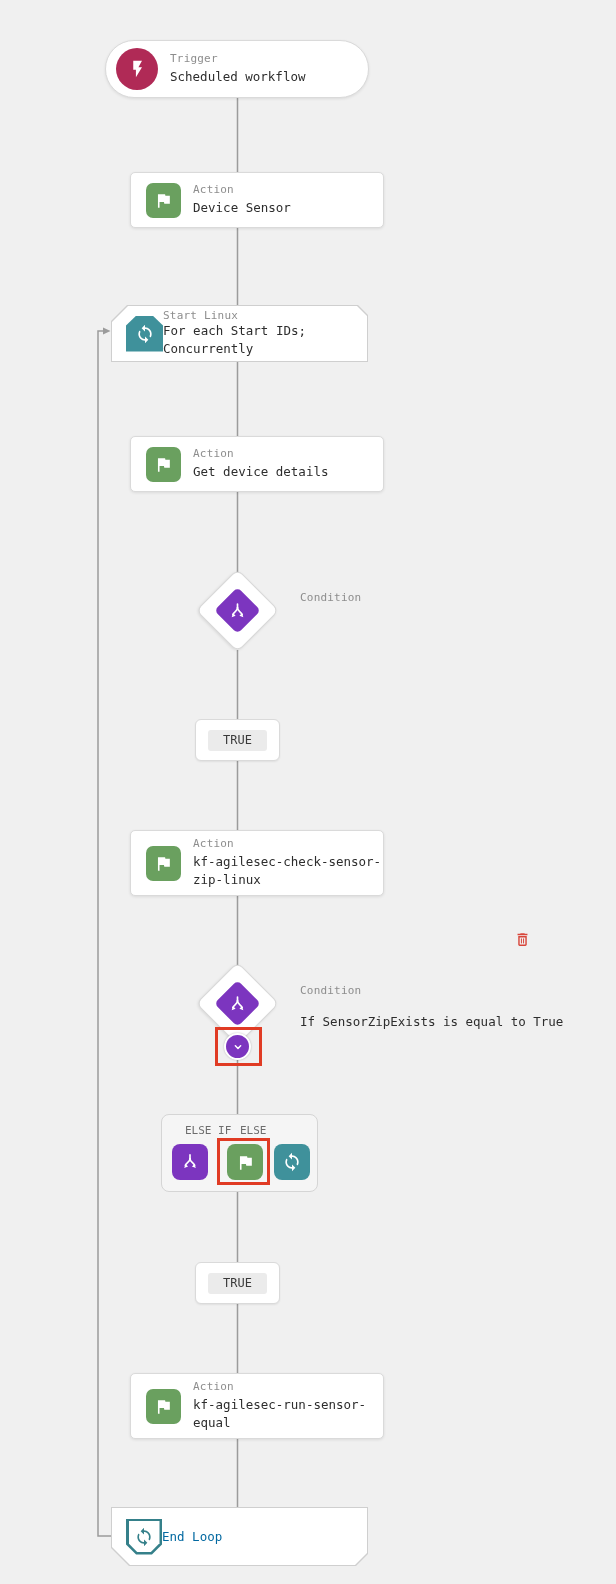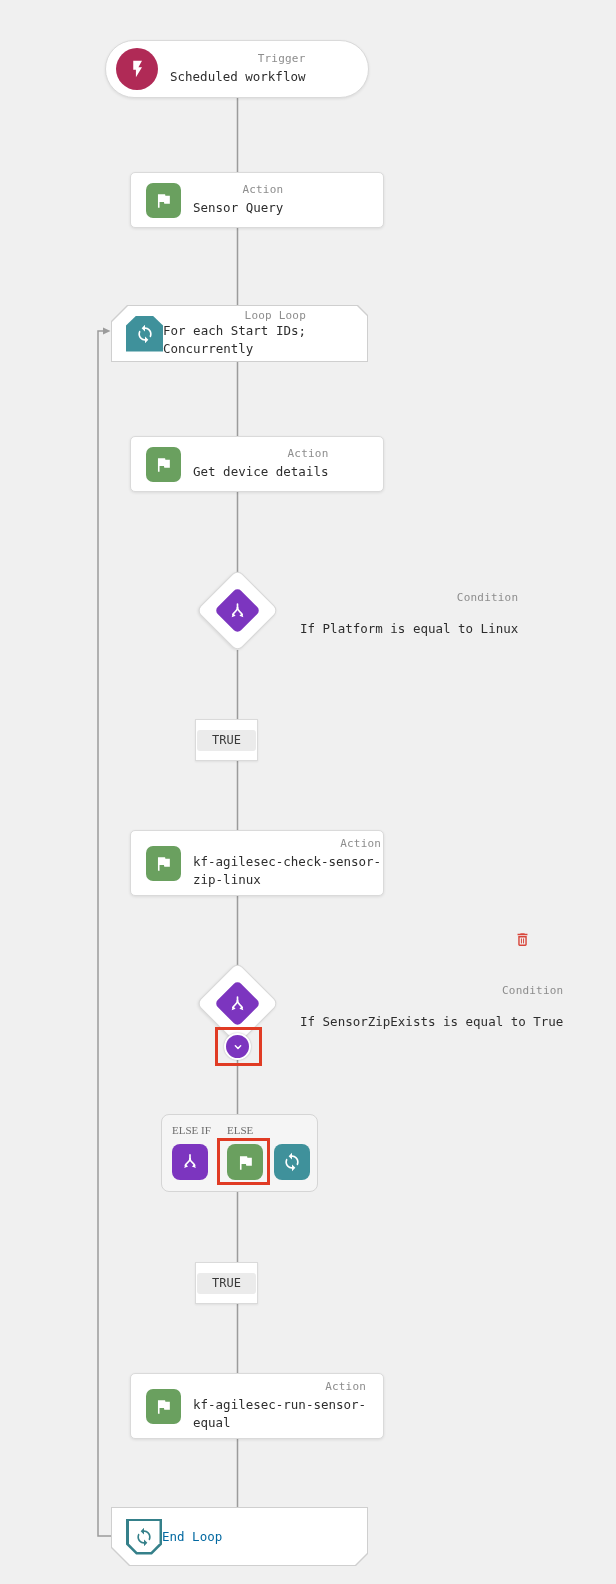--- a/index.html
+++ b/index.html
@@ -6,21 +6,21 @@
   html,body { background:#f0f0f0; }
   body { font-family:"DejaVu Sans Mono","Liberation Mono",monospace; }
   #canvas { position:relative; width:616px; height:1584px; background:#f0f0f0; overflow:hidden; }
   #wires { position:absolute; left:0; top:0; z-index:0; }
 
   .node { position:absolute; background:#fff; border:1px solid #dadada; z-index:1;
           box-shadow:0 1px 3px rgba(0,0,0,.09); display:flex; align-items:center; }
   .pill { border-radius:29px; padding-left:10px; }
   .rect { border-radius:5px; padding-left:15px;margin-left:20px; }
   .node .txt { margin-left:12px; display:flex; flex-direction:column; gap:3px; }
-  .lbl { font-size:11px; color:#8d8d8d; letter-spacing:.2px;text-align:right; }
+  .lbl { font-size:11px; color:#8d8d8d; letter-spacing:.2px; }
   .ttl { font-size:12.5px; color:#2d2d2d; line-height:18px; white-space:pre-line; }
 
   .icon-circle { width:42px; height:42px; border-radius:50%; background:#b02a56;
                  display:flex; align-items:center; justify-content:center; flex:0 0 auto; }
   .icon-sq { width:35px; height:35px; border-radius:7px; background:#6aa05f;
              display:flex; align-items:center; justify-content:center; flex:0 0 auto; }
 
   
   .cham { position:absolute; z-index:1; }
   .cham .edge { position:absolute; inset:0; background:#cfcfcf; }
@@ -40,30 +40,30 @@
   
   .diamond { position:absolute; width:59px; height:59px; background:#fff; border:1px solid #d8d8d8;
              border-radius:7px; transform:rotate(45deg); z-index:1; box-shadow:0 1px 3px rgba(0,0,0,.1);
              display:flex; align-items:center; justify-content:center; }
   .diamond .inner { width:33px; height:33px; background:#7c35bf; border-radius:5px;
              display:flex; align-items:center; justify-content:center; }
   .diamond .inner svg { transform:rotate(-45deg); }
   .cond-txt { position:absolute; z-index:1; display:flex; flex-direction:column; gap:16px; }
 
   
-  .true-box { position:absolute; width:63px; height:42px; background:#fff; border:1px solid #dadada;
-              border-radius:0; z-index:1; box-shadow:0 1px 2px rgba(0,0,0,.07);
+  .true-box { position:absolute; width:85px; height:42px; background:#fff; border:1px solid #dadada;
+              border-radius:6px; z-index:1; box-shadow:0 1px 2px rgba(0,0,0,.07);
               display:flex; align-items:center; justify-content:center; }
   .true-pill { width:59px; height:21px; background:#ebebeb; border-radius:3px; font-size:12px;
                color:#3a3a3a; display:flex; align-items:center; justify-content:center; }
 
   
   .panel { position:absolute; left:161px; top:1114px; width:157px; height:78px; background:#f5f5f5;
            border:1px solid #d5d5d5; border-radius:8px; z-index:1; }
-  .panel .plabels { position:absolute; top:9px; left:10px; display:flex;font-family:Liberation Serif, serif; }
+  .panel .plabels { position:absolute; top:9px; left:23px; display:flex; }
   .panel .plabels span { font-size:11px; color:#6d6d6d; }
   .pbtn { position:absolute; top:29px; width:36px; height:36px; border-radius:8px; border:none;
           display:flex; align-items:center; justify-content:center; cursor:pointer; }
   .pbtn.purple { left:10px; background:#7c35bf; }
   .pbtn.green  { left:65px; background:#6aa05f; }
   .pbtn.teal   { left:112px; background:#3f919b; }
 
   
   .red-box { position:absolute; border:3px solid #e03b24; background:transparent; z-index:3; }
 
@@ -111,34 +111,34 @@
   </div>
 
   <div class="node rect" style="left:110px;top:172px;width:254px;height:56px;">
     <span class="icon-sq">
       <svg width="19" height="19" viewBox="0 0 24 24">
           <path d="M14.4 6 14 4H5v17h2v-7h5.6l.4 2h7V6h-5.6z" fill="#fff"></path>
         </svg>
     </span>
     <div class="txt">
       <div class="lbl">Action</div>
-      <div class="ttl">Sensor Query</div>
+      <div class="ttl">Device Sensor</div>
     </div>
   </div>
 
   <div class="cham cham-start" style="left:111px;top:305px;width:257px;height:57px;">
     <div class="edge"></div>
     <div class="face">
       <span class="loop-icon-start">
         <svg width="20" height="20" viewBox="0 0 24 24">
             <path d="M12 4V1L8 5l4 4V6c3.3 0 6 2.7 6 6 0 1-.25 2-.7 2.8l1.5 1.5c.75-1.3 1.2-2.7 1.2-4.3 0-4.4-3.6-8-8-8zm0 14c-3.3 0-6-2.7-6-6 0-1 .25-2 .7-2.8L5.2 7.7C4.45 9 4 10.4 4 12c0 4.4 3.6 8 8 8v3l4-4-4-4v3z" fill="#fff"></path>
           </svg>
       </span>
       <div class="txt">
-        <div class="lbl">Loop Loop</div>
+        <div class="lbl">Start Linux</div>
         <div class="ttl">For each Start IDs;
 Concurrently</div>
       </div>
     </div>
   </div>
 
   <div class="node rect" style="left:110px;top:436px;width:254px;height:56px;">
     <span class="icon-sq">
       <svg width="19" height="19" viewBox="0 0 24 24">
           <path d="M14.4 6 14 4H5v17h2v-7h5.6l.4 2h7V6h-5.6z" fill="#fff"></path>
@@ -158,21 +158,20 @@
           <path d="M12 8c0 4-4.2 4.2-5.6 8"></path>
           <path d="M12 8c0 4 4.2 4.2 5.6 8"></path>
         </g>
         <polygon points="5,19.2 9.7,17.4 6.6,14.3" fill="#fff"></polygon>
         <polygon points="19,19.2 14.3,17.4 17.4,14.3" fill="#fff"></polygon>
       </svg>
     </div>
   </div>
   <div class="cond-txt" style="left:300px;top:591px;">
     <div class="lbl">Condition</div>
-    <div class="ttl">If Platform is equal to Linux</div>
   </div>
 
   <div class="true-box" style="left:195px;top:719px;">
     <div class="true-pill">TRUE</div>
   </div>
 
   <div class="node rect" style="left:110px;top:830px;width:254px;height:66px;">
     <span class="icon-sq">
       <svg width="19" height="19" viewBox="0 0 24 24">
           <path d="M14.4 6 14 4H5v17h2v-7h5.6l.4 2h7V6h-5.6z" fill="#fff"></path>

